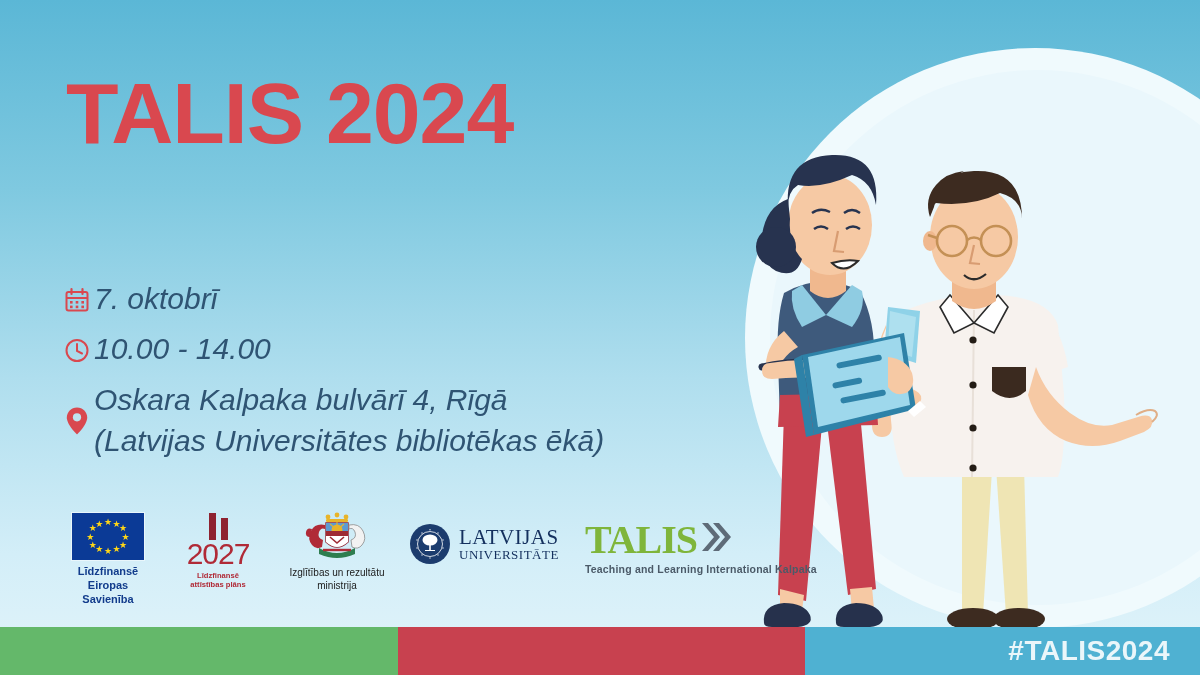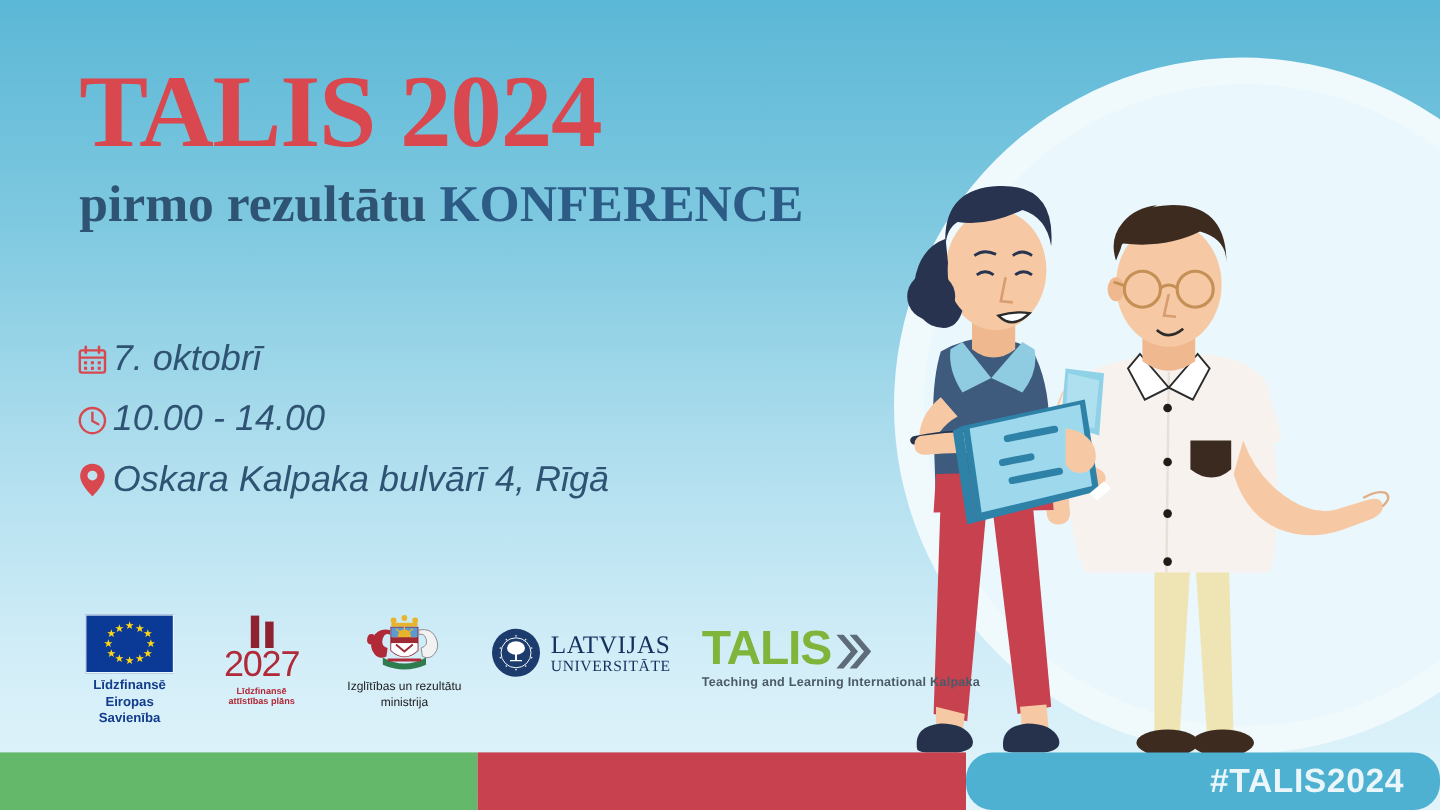--- a/index.html
+++ b/index.html
@@ -25,21 +25,21 @@
   }
   .bg-circle-2 {
     position:absolute;
     left:770px; top:70px;
     width:535px; height:535px;
     border-radius:50%;
     background:#EAF7FC;
   }
 
   
-  .headline-wrap { position:absolute; left:66px; top:50px;font-family:Liberation Serif, serif; }
+  .headline-wrap { position:absolute; left:66px; top:70px; }
   .title-main {
     font-size:86px;
     font-weight:bold;
     letter-spacing:-1px;
     color:#D9484F;
     line-height:1.0;
     white-space:nowrap;
   }
   .title-sub {
     margin-top:12px;
@@ -132,37 +132,37 @@
     background:#1C3C6E;
     position:relative;
     display:flex; align-items:center; justify-content:center;
   }
   .lu-text { margin-left:9px; line-height:1.0; }
   .lu-l1 { font-family:"Liberation Serif", serif; font-size:21px; color:#14305E; letter-spacing:0.5px; }
   .lu-l2 { font-family:Liberation Serif, serif; font-size:13px; color:#14305E; letter-spacing:0.5px; }
 
   
   .talis-wrap { margin-left:26px; margin-top:8px; }
-  .talis-row { display:flex; align-items:flex-end; }
+  .talis-row { display:flex; align-items:flex-start;font-family:Liberation Serif, serif; }
   .talis-word {
     font-size:40px; font-weight:bold; color:#7FB53B; letter-spacing:-1px; line-height:1;
   }
   .talis-chev { margin-left:2px; display:flex; }
   .talis-cap {
     font-size:10.5px; font-weight:bold; color:#4B5A68; margin-top:3px; letter-spacing:0.2px;
   }
 
   
   .illus { position:absolute; left:740px; top:95px; width:460px; height:540px; }
 
   
   .bottom-bar { position:absolute; left:0; bottom:0; width:1200px; height:48px; display:flex; }
   .bar-green { width:398px; background:#64B86A; }
   .bar-red   { width:407px; background:#C8414F; }
-  .bar-blue  { flex:1; background:#4FB1D2; position:relative;border-radius:22px; }
+  .bar-blue  { flex:1; background:#4FB1D2; position:relative; }
   .hashtag {
     position:absolute; right:30px; top:50%; transform:translateY(-50%);
     color:#EAF6FA; font-size:28px; font-weight:bold; letter-spacing:0.5px;
   }
 </style>
 </head>
 <body>
 
 <div id="poster">
 
@@ -274,21 +274,20 @@
 
         <path d="M148 262 Q166 264 172 278 Q176 292 166 298 Q154 302 148 292 Z" fill="#F6C9A4"></path>
 
         <path d="M168 316 L180 306 L186 312 L174 322 Z" fill="#FFFFFF"></path>
       </g>
     </svg>
   </div>
 
   <div class="headline-wrap">
     <div class="title-main">TALIS 2024</div>
-    <div class="title-sub"><span>pirmo rezultātu </span><span class="konf">KONFERENCE</span></div>
   </div>
 
   <div class="details">
 
     <div class="detail-row">
       <span class="detail-ico">
         <svg width="26" height="26" viewBox="0 0 26 26">
           <rect x="2.5" y="5" width="21" height="18.5" rx="2" fill="none" stroke="#D9484F" stroke-width="2"></rect>
           <line x1="2.5" y1="11" x2="23.5" y2="11" stroke="#D9484F" stroke-width="2"></line>
           <line x1="7.5" y1="2" x2="7.5" y2="7" stroke="#D9484F" stroke-width="2.2" stroke-linecap="round"></line>
@@ -318,20 +317,21 @@
 
     <div class="detail-row">
       <span class="detail-ico">
         <svg width="26" height="30" viewBox="0 0 26 30">
           <path d="M13 1.5 C7.2 1.5 2.8 6 2.8 11.6 C2.8 19 13 28.5 13 28.5 C13 28.5 23.2 19 23.2 11.6 C23.2 6 18.8 1.5 13 1.5 Z" fill="#D9484F"></path>
           <circle cx="13" cy="11.3" r="4.1" fill="#BFE4F0"></circle>
         </svg>
       </span>
       <div>
         <div class="detail-txt">Oskara Kalpaka bulvārī 4, Rīgā</div>
+        <div class="detail-txt">(Latvijas Universitātes bibliotēkas ēkā)</div>
       </div>
     </div>
 
   </div>
 
   <div class="logos">
 
     <div class="logo-block">
       <div class="eu-flag">
         <span class="eu-star" style="left:50%;top:20%">★</span>

